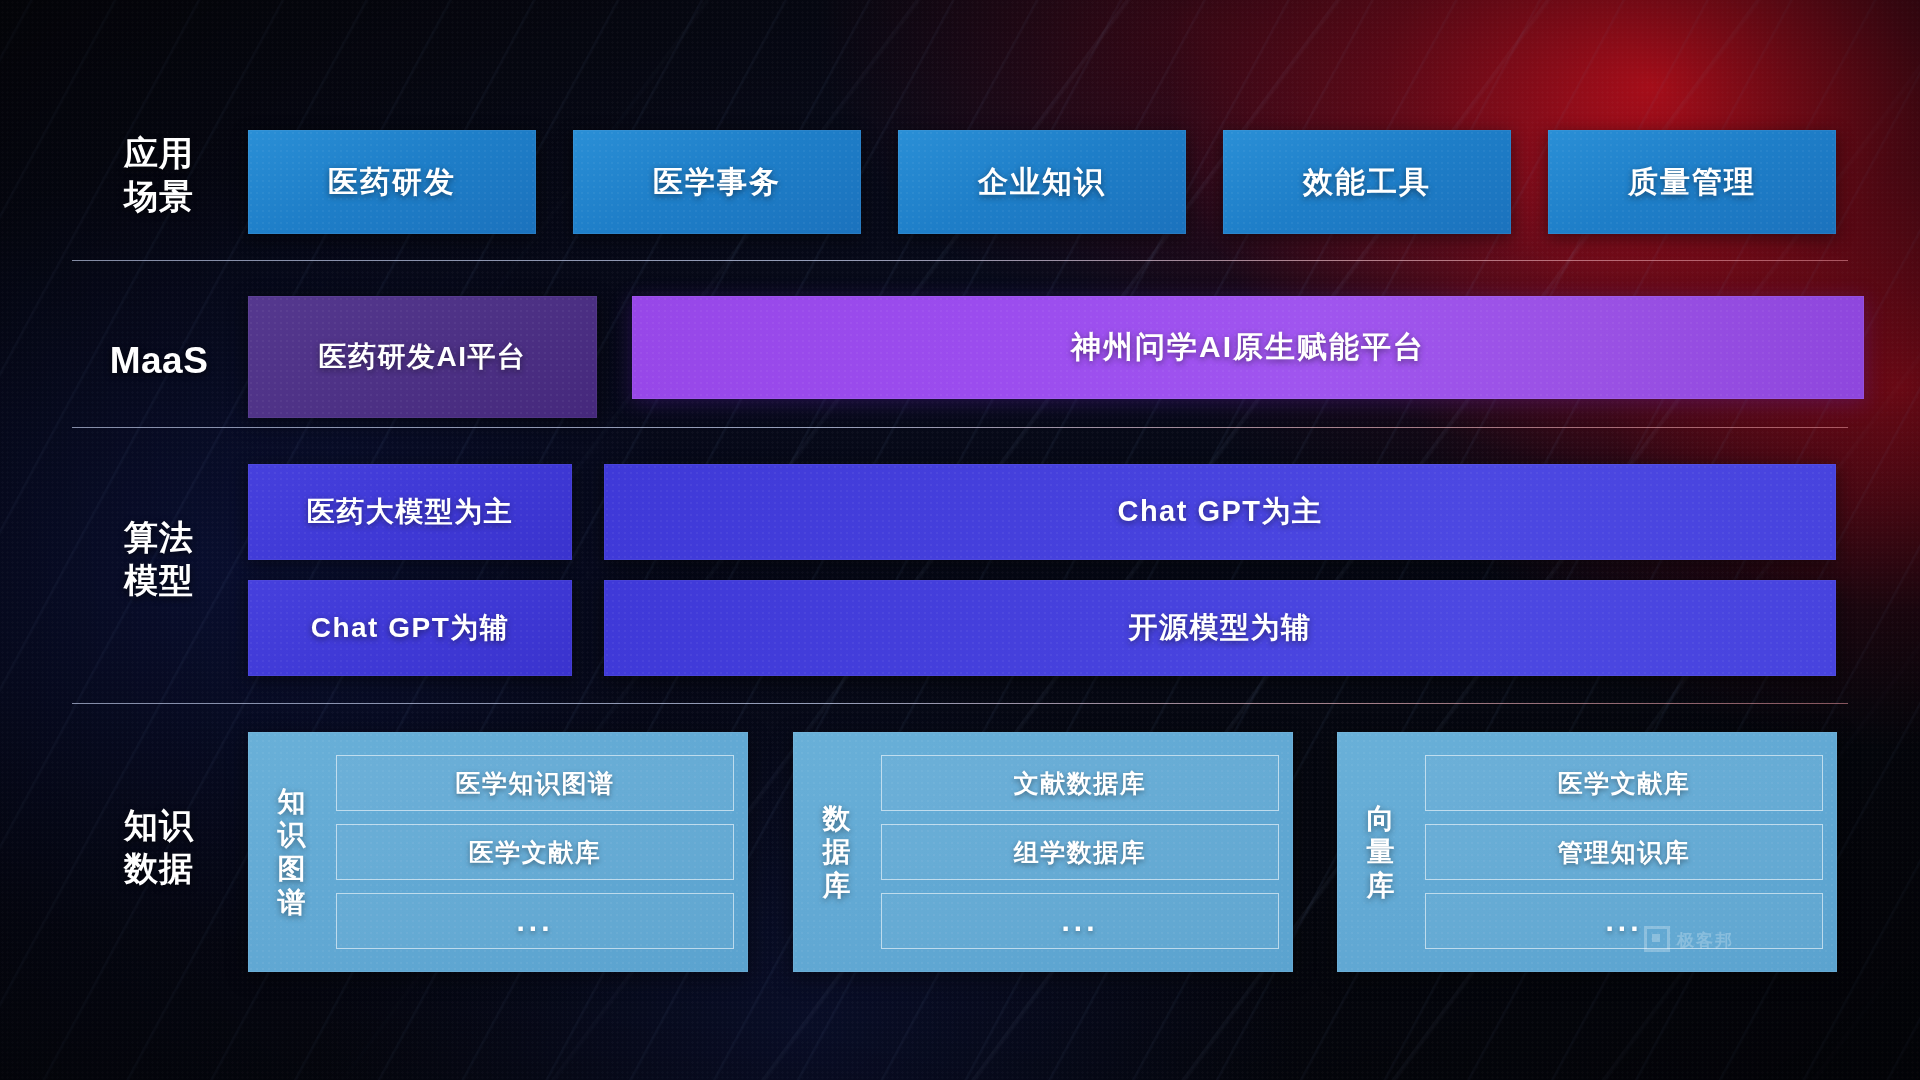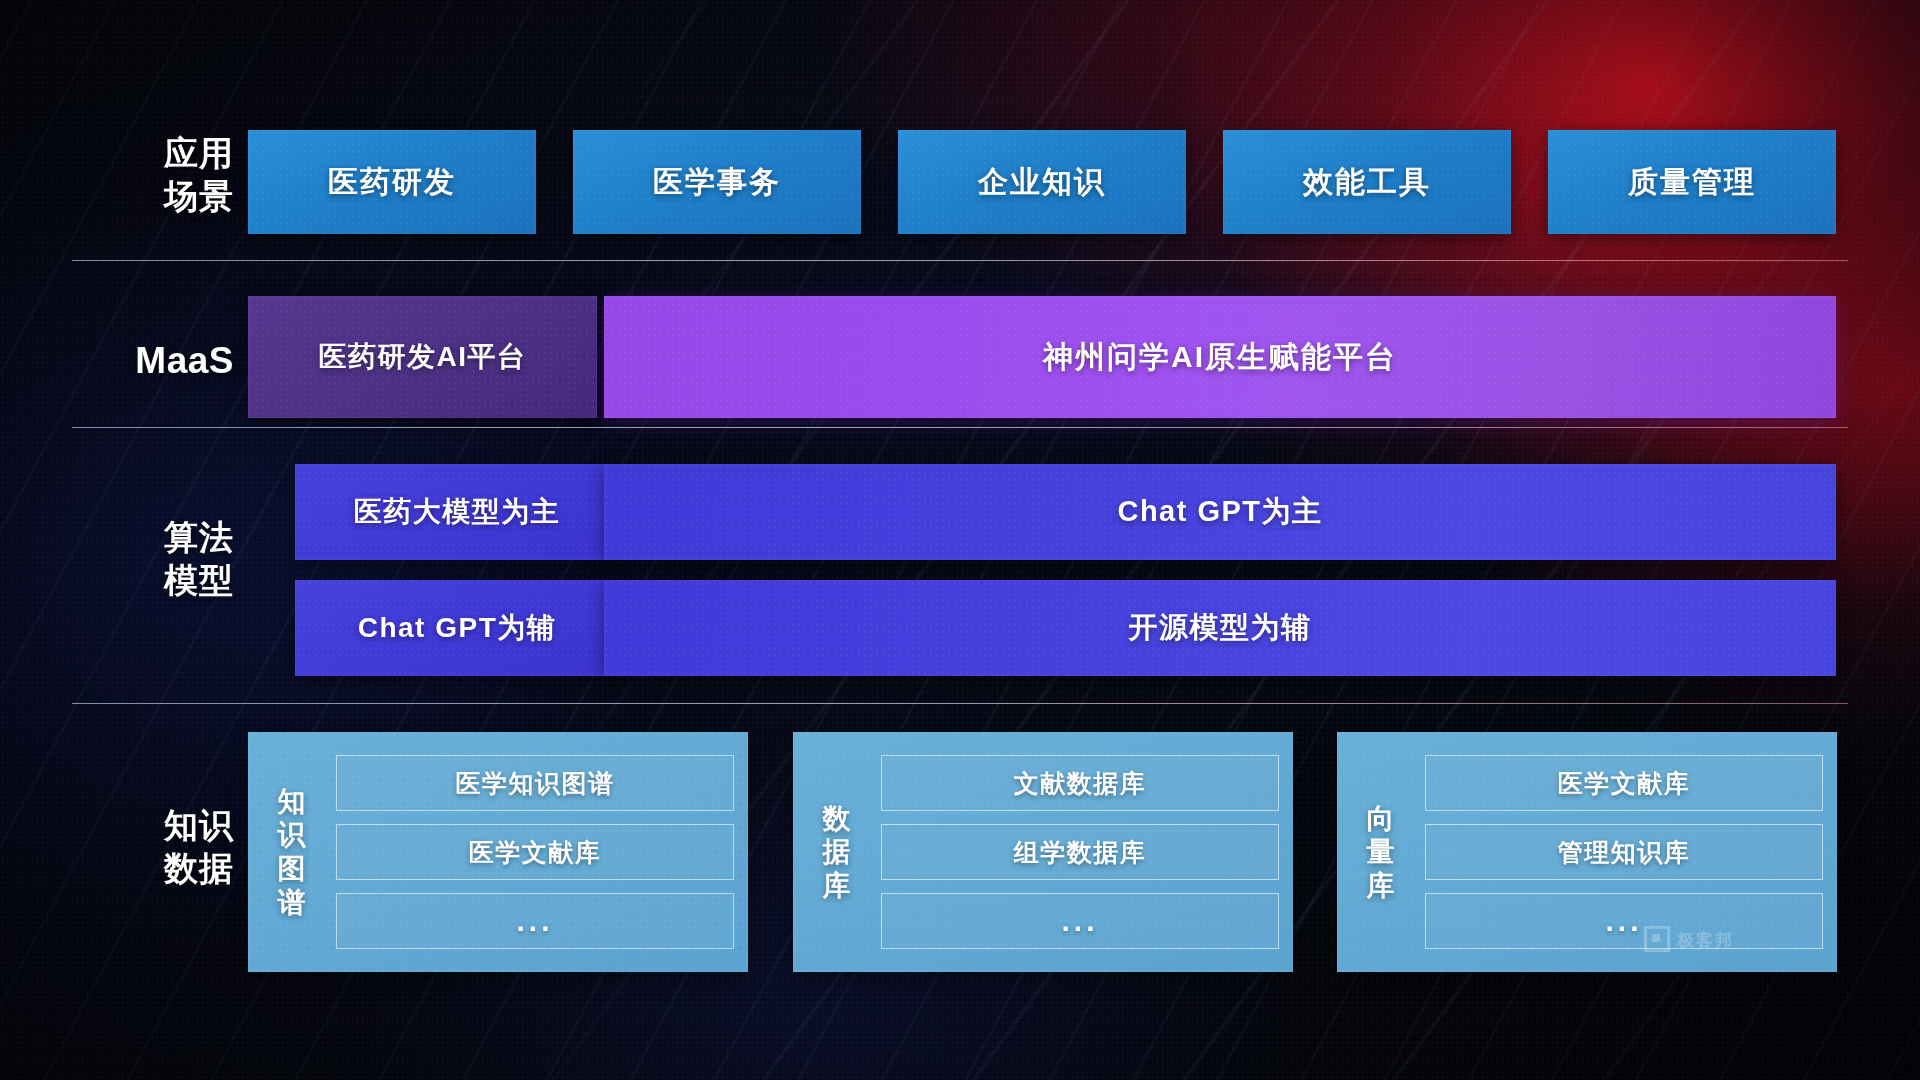--- a/index.html
+++ b/index.html
@@ -78,21 +78,21 @@
   
   .row-label {
     position: absolute;
     left: 84px;
     width: 150px;
     color: #ffffff;
     font-size: 34px;
     font-weight: 700;
     line-height: 1.26;
     letter-spacing: 1px;
-    text-align: right;
+    text-align: center;
     text-shadow: 0 2px 7px rgba(0,0,0,0.7);
   }
   .row-label.latin { font-size: 37px; letter-spacing: 0.5px; }
 
   
   .divider {
     position: absolute;
     left: 72px;
     width: 1776px;
     height: 1px;
@@ -135,35 +135,35 @@
 
   
   .maas-left {
     height: 122px;
     font-size: 28px;
     letter-spacing: 1.5px;
     background: linear-gradient(150deg, #55388f 0%, #4d3185 50%, #45287c 100%);
     box-shadow: 0 4px 18px rgba(0,0,0,0.45), inset 0 0 0 1px rgba(255,255,255,0.05);
   }
   .maas-right {
-    height: 122px;
+    height: 103px;
     font-size: 30px;
     letter-spacing: 2px;
     background: linear-gradient(95deg, #9747e8 0%, #9b4cee 28%, #a055ef 55%, #9a51e4 78%, #8e46dd 100%);
     box-shadow: 0 4px 20px rgba(90,30,170,0.35), inset 0 0 0 1px rgba(255,255,255,0.06);
+    margin-left: 28px;
   }
 
   
   .algo-left {
     height: 96px;
     font-size: 28px;
     letter-spacing: 1.5px;
     background: linear-gradient(150deg, #4640dd 0%, #3f39d6 50%, #3a33ce 100%);
     box-shadow: 0 4px 16px rgba(0,0,0,0.45), inset 0 0 0 1px rgba(255,255,255,0.05);
-    margin-left: 47px;
   }
   .algo-right {
     height: 96px;
     font-size: 29px;
     letter-spacing: 1.5px;
     background: linear-gradient(100deg, #3f39d8 0%, #4641dd 40%, #4c48e2 70%, #4743de 100%);
     box-shadow: 0 4px 16px rgba(0,0,0,0.45), inset 0 0 0 1px rgba(255,255,255,0.05);
   }
 
   

